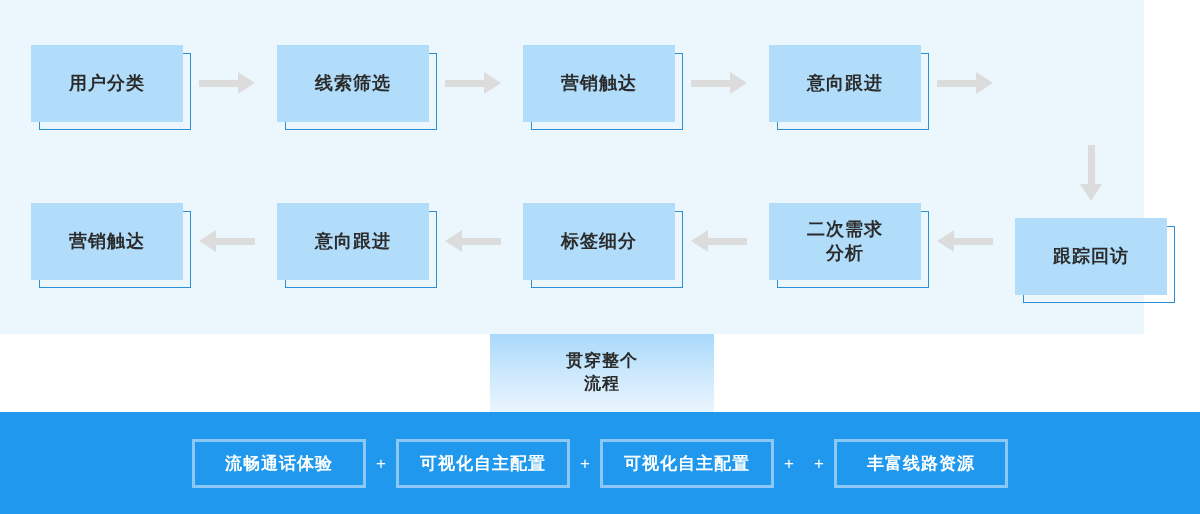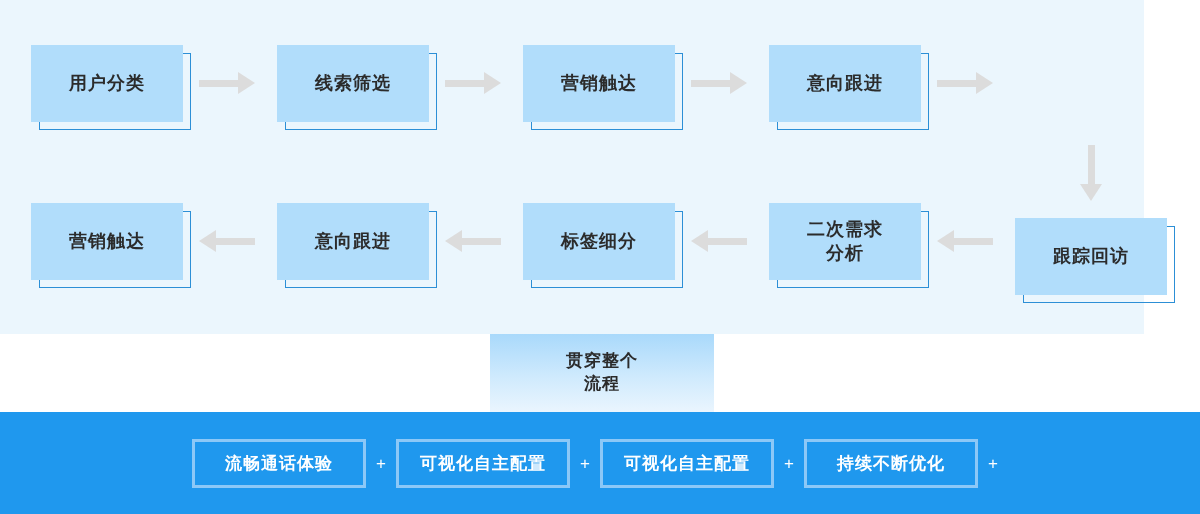--- a/index.html
+++ b/index.html
@@ -305,19 +305,19 @@
   <div class="feature-pill">
     <span>可视化自主配置</span>
   </div>
   <div class="plus">+</div>
 
   <div class="feature-pill">
     <span>可视化自主配置</span>
   </div>
   <div class="plus">+</div>
 
+  <div class="plus">+</div>
+
   <div class="feature-pill">
-    <span>持续不断优化</span>
-  </div>
-  <div class="plus">+</div>
-
+    <span>丰富线路资源</span>
+  </div>
 
 </div>
 
 </body></html>

